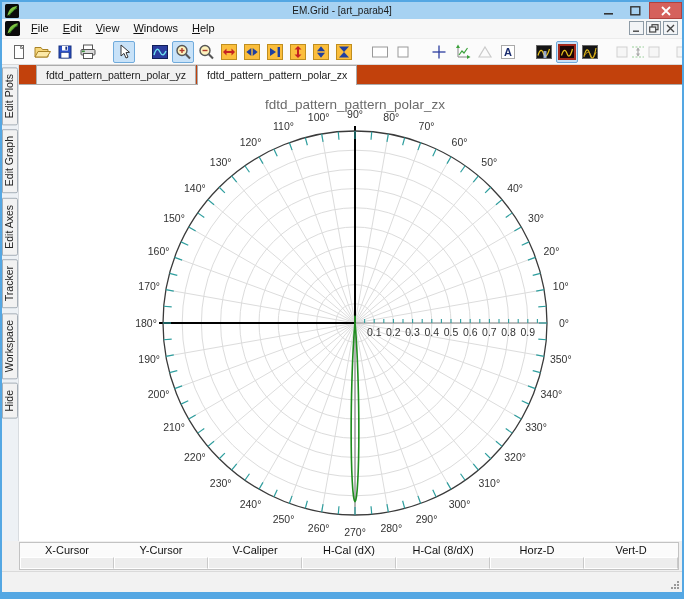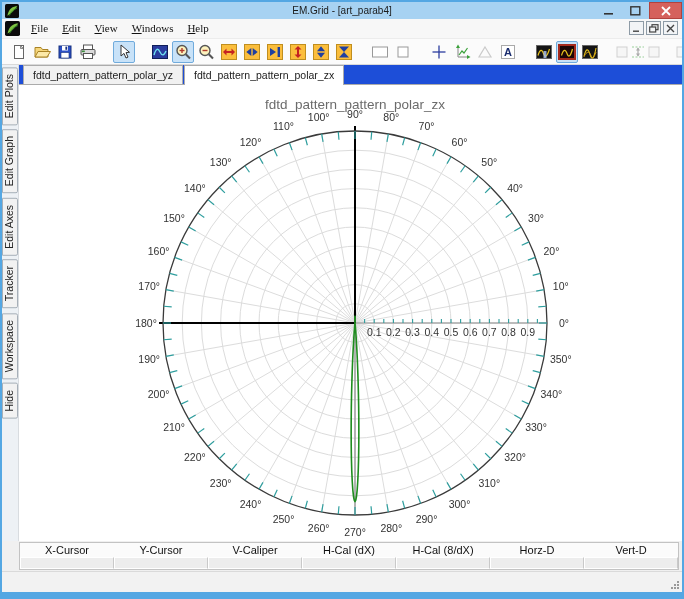--- a/index.html
+++ b/index.html
@@ -10,39 +10,39 @@
   .titlebar{flex:0 0 17px;background:#A7D2F2;position:relative;display:flex;align-items:center;}
   .app-icon{margin-left:3px;width:14px;height:14px;z-index:2;display:inline-flex;}
   .title{position:absolute;left:0;right:0;text-align:center;font-size:10px;color:#1b1b1b;line-height:17px;}
   .caption-btns{position:absolute;right:0;top:0;height:17px;display:flex;z-index:3;}
   .cap{width:27px;height:17px;display:flex;align-items:center;justify-content:center;}
   .cap.close{width:33px;background:#D5615C;border:1px solid #B2423E;}
   
   .menubar{flex:0 0 19px;background:#F7F7F7;display:flex;align-items:center;font-size:11px;
     border-bottom:1px solid #ECECEC;position:relative;color:#111;}
   .menu-logo{width:15px;height:15px;margin:0 4px 0 3px;display:inline-flex;}
-  .menu-item{padding:0 7px;line-height:19px;cursor:default;font-family:Liberation Serif, serif;}
+  .menu-item{padding:0 7px;line-height:19px;cursor:default;}
   .mdi-btns{position:absolute;right:4px;top:2px;display:flex;gap:2px;}
   .mdi-btn{width:15px;height:14px;border:1px solid #8E9BA6;background:#F2F4F6;display:flex;align-items:center;justify-content:center;}
   
   .toolbar{flex:0 0 26px;background:#FBFBFB;border-bottom:1px solid #D9D9D9;display:flex;align-items:center;padding-left:6px;}
   .tb-btn{width:22px;height:22px;display:flex;align-items:center;justify-content:center;
     border:1px solid transparent;border-radius:2px;margin-right:1px;flex:0 0 auto;}
   .tb-btn.selected{background:#C8E2F8;border-color:#70ABDC;}
   .tb-btn.disabled{opacity:.6;}
   .tb-wide{width:46px;}
   .tb-gap{width:13px;flex:0 0 13px;}
   
   .content{flex:1 1 auto;display:flex;min-height:0;}
   .sidestrip{flex:0 0 17px;background:#EDF1F5;display:flex;flex-direction:column;padding-top:2px;border-right:1px solid #D8DCE0;}
   .side-tab{writing-mode:vertical-rl;transform:rotate(180deg);font-size:10.5px;color:#222;
     background:#F2F2F2;border:1px solid #A6AFB8;margin-bottom:4px;padding:6px 0;width:16px;
     text-align:center;border-radius:2px 0 0 2px;}
   .main{flex:1 1 auto;display:flex;flex-direction:column;min-width:0;}
-  .doctabs{flex:0 0 20px;display:flex;align-items:center;background:#1d4ed8;border-bottom:1px solid #ABABAB;padding-left:4px;}
+  .doctabs{flex:0 0 20px;display:flex;align-items:center;background:#c2410c;border-bottom:1px solid #ABABAB;padding-left:17px;}
   .doc-tab{font-size:10.5px;padding:3px 9px;border:1px solid #ABABAB;border-bottom:none;background:#F1F1F1;
     color:#222;margin-right:1px;white-space:nowrap;}
   .doc-tab.active{background:#FFF;position:relative;margin-bottom:-1px;padding-bottom:4px;z-index:2;}
   .plot{flex:1 1 auto;background:#FFF;position:relative;}
   .plot svg{position:absolute;left:0;top:0;}
   svg text{font-family:"Liberation Sans",sans-serif;}
   
   .readout{flex:0 0 30px;padding:1px 3px 0 17px;background:#F0F0F0;}
   .readout-box{border:1px solid #C3C3C3;background:#FBFBFB;height:28px;}
   .readout-head{display:grid;grid-template-columns:repeat(7,1fr);font-size:11px;height:14px;line-height:14px;text-align:center;color:#111;}

